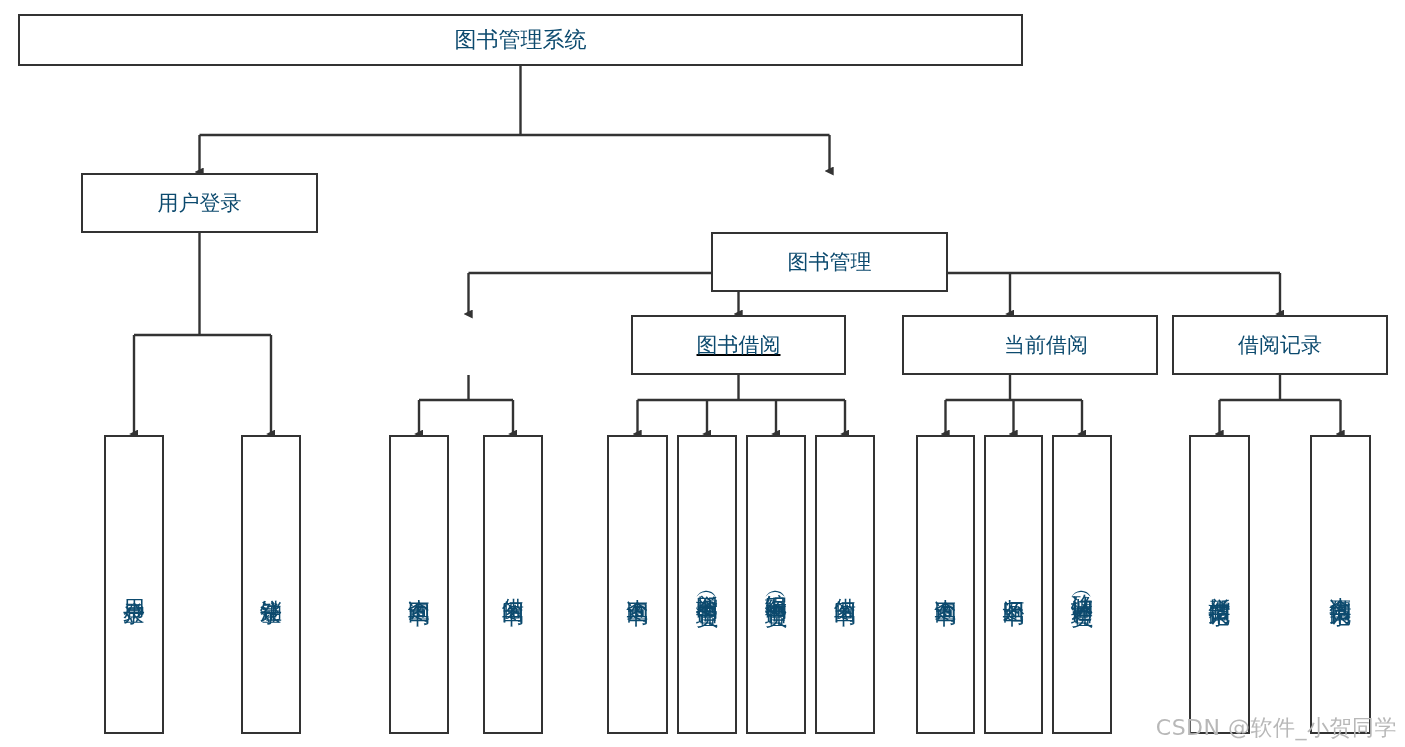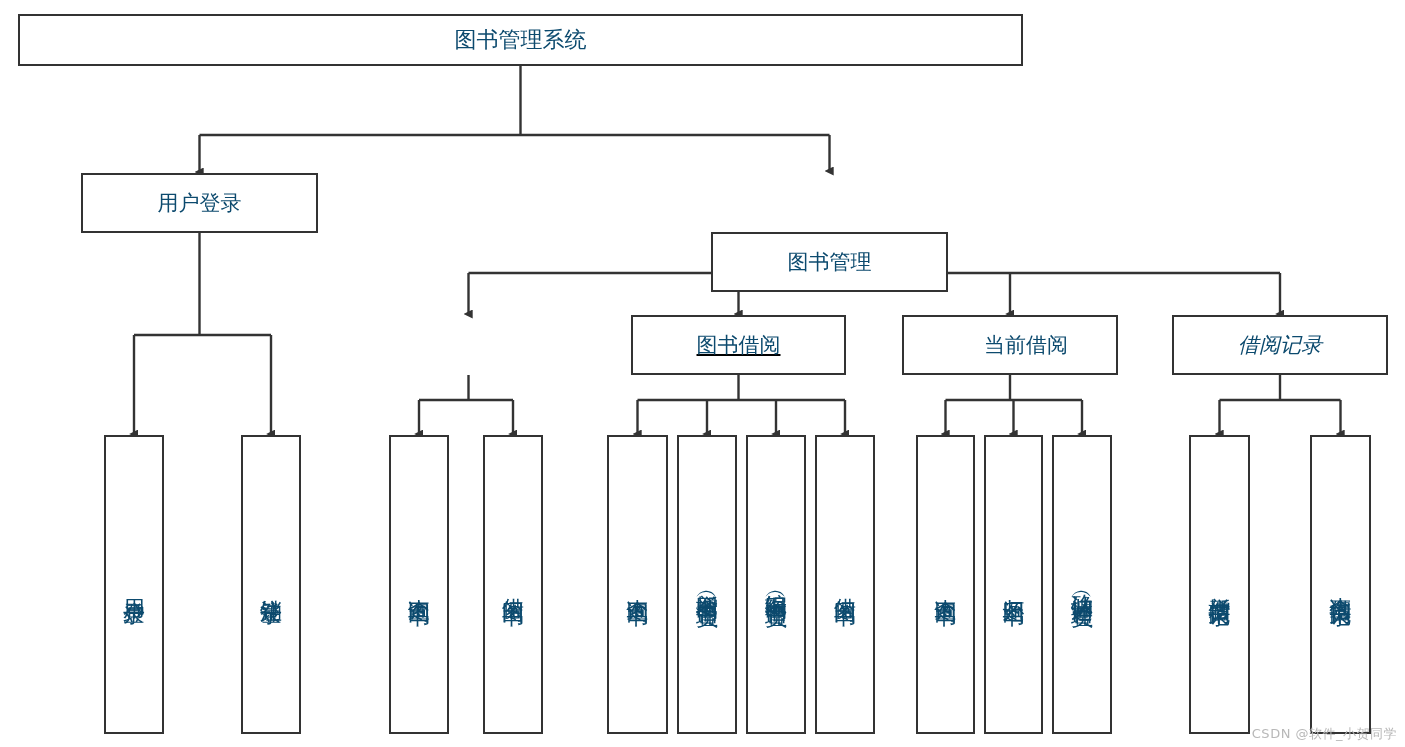--- a/index.html
+++ b/index.html
@@ -58,21 +58,21 @@
     text-orientation: upright;
     font-size: 22px;
     letter-spacing: 2px;
     line-height: 1;
     max-height: 100%;
   }
   #watermark {
     position: absolute;
     right: 8px;
     bottom: 4px;
-    font-size: 13px;
+    font-size: 22px;
     color: #b8b8b8;
     letter-spacing: 0.5px;
     z-index: 3;
     white-space: nowrap;
   }
 </style>
 </head>
 <body>
 
 <div id="diagram-root">
@@ -127,24 +127,24 @@
   <div class="node horiz" style="left: 81px; top: 173px; width: 237px; height: 60px;">
     <span class="node-label">用户登录</span>
   </div>
   <div class="node horiz" style="left: 711px; top: 188px; width: 237px; height: 60px; margin-top: 44px;">
     <span class="node-label">图书管理</span>
   </div>
 
   <div class="node horiz" style="left: 631px; top: 315px; width: 215px; height: 60px; text-decoration: underline;">
     <span class="node-label">图书借阅</span>
   </div>
-  <div class="node horiz" style="left: 902px; top: 315px; width: 216px; height: 60px; padding-left: 32px;">
+  <div class="node horiz" style="left: 902px; top: 315px; width: 256px; height: 60px; padding-left: 32px;">
     <span class="node-label">当前借阅</span>
   </div>
-  <div class="node horiz" style="left: 1172px; top: 315px; width: 216px; height: 60px; font-style: italic;">
+  <div class="node horiz" style="left: 1172px; top: 315px; width: 216px; height: 60px;">
     <span class="node-label">借阅记录</span>
   </div>
 
   <div class="node vert" style="left: 104px; top: 435px; width: 60px; height: 299px;">
     <span class="node-label">用户登录</span>
   </div>
   <div class="node vert" style="left: 241px; top: 435px; width: 60px; height: 299px;">
     <span class="node-label">注销登录</span>
   </div>
   <div class="node vert" style="left: 389px; top: 435px; width: 60px; height: 299px;">

